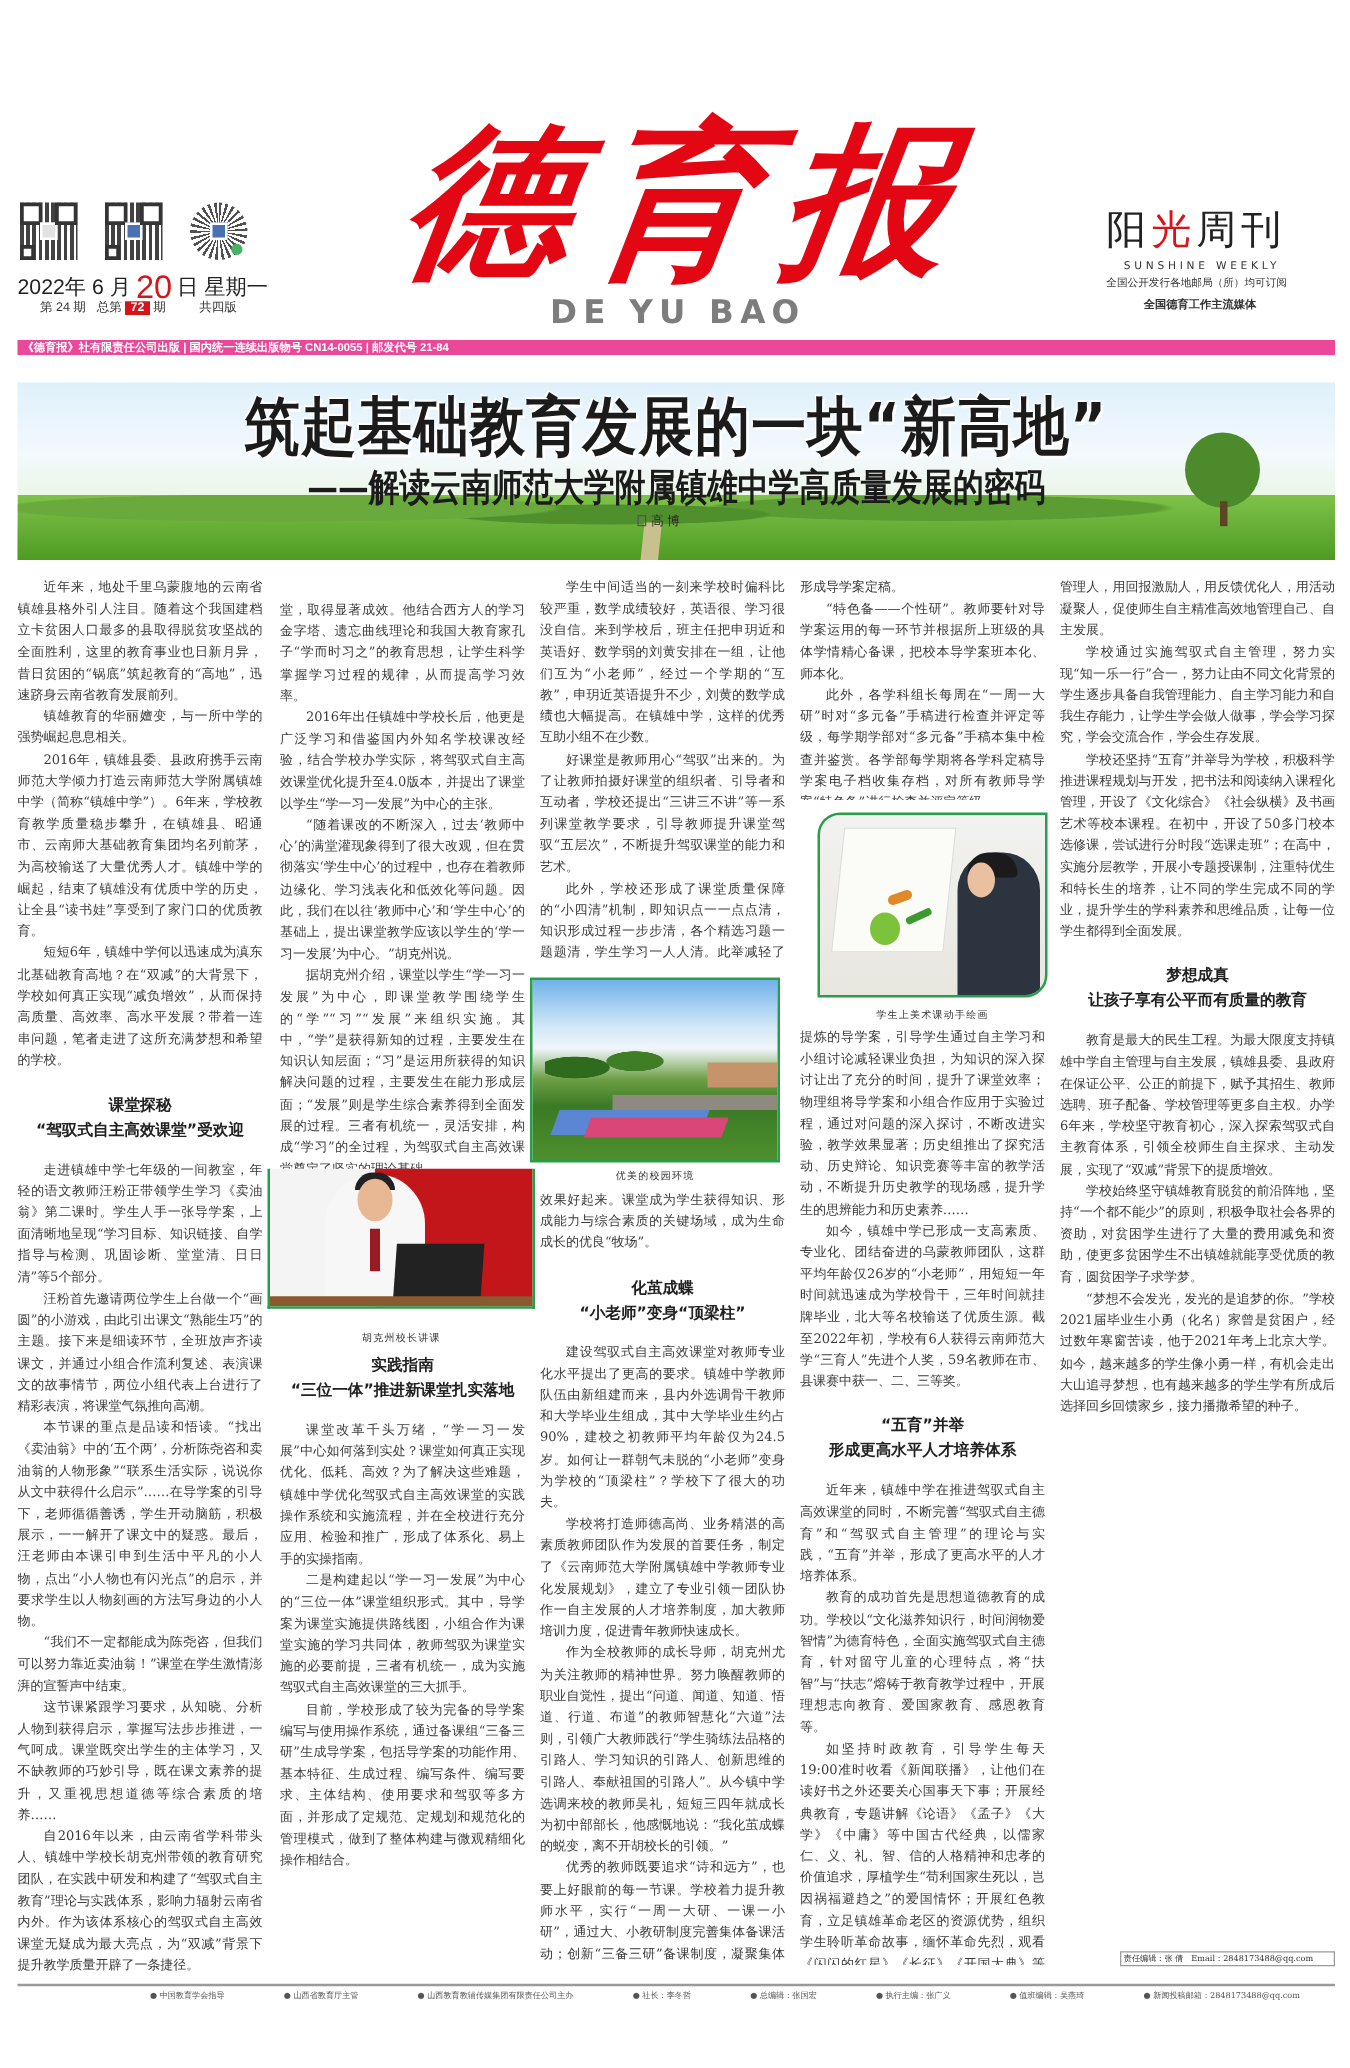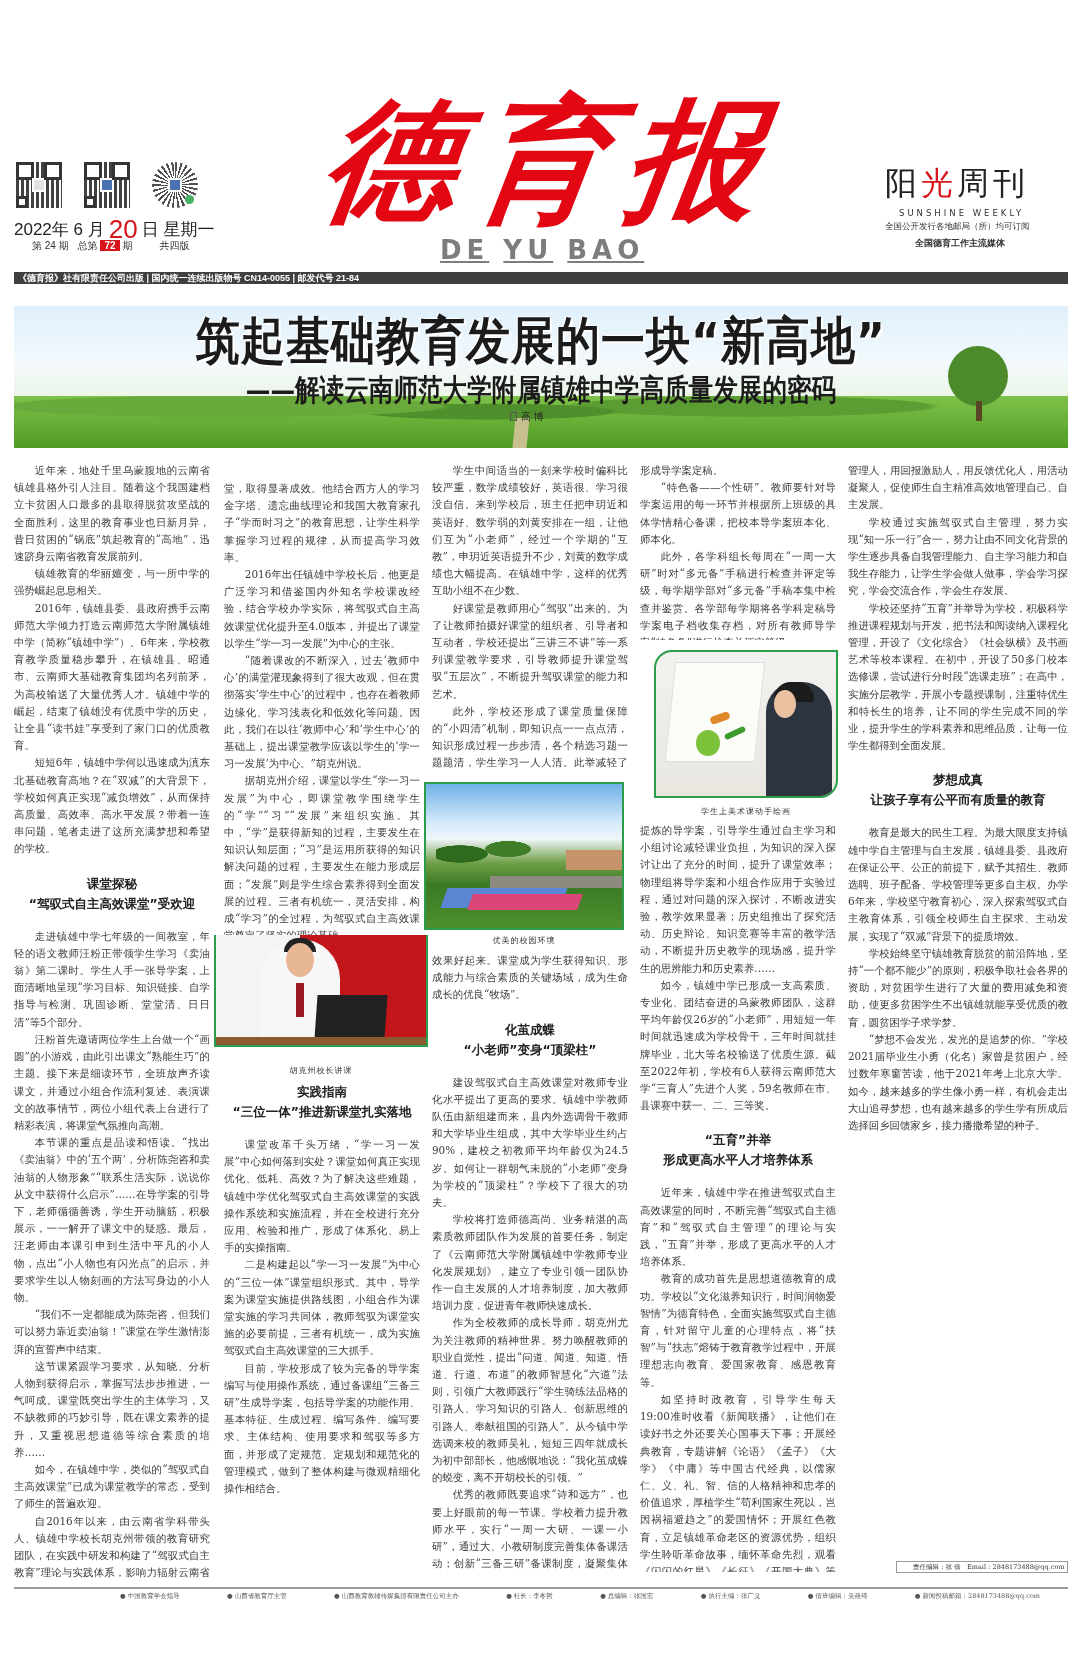--- a/index.html
+++ b/index.html
@@ -23,31 +23,31 @@
   .qr.round .qr-green { position:absolute; right:4px; bottom:4px; width:9px; height:9px; border-radius:50%; background:#2aa54a; }
 
   .date-line { position: absolute; left: 14px; top: 214px; font-family: "Liberation Sans", sans-serif; font-size: 17px; color: #222; white-space: nowrap; }
   .date-line .day { color: #d7141a; font-size: 26px; vertical-align: -3px; margin: 18px 4px; }
   .issue-line { position: absolute; left: 32px; top: 239px; font-family: "Liberation Sans", sans-serif; font-size: 10px; color: #333; white-space: nowrap; }
   .issue-line .issue-num { background: #d7141a; color: #fff; font-weight: bold; padding: 0 4px; margin: 0 3px; }
   .issue-line span { margin-right: 6px; }
 
   .logo-cn { position: absolute; left: 325px; top: 82px; width: 440px; height: 160px; display: flex; justify-content: space-between; align-items: center;
              font-family: "DejaVu Serif", serif; font-size: 132px; font-style: italic; font-weight: bold; color: #e30613; letter-spacing: 6px; transform: skewX(-8deg); }
-  .logo-en { position: absolute; left: 440px; top: 235px; font-family: "DejaVu Sans", sans-serif; font-weight: bold; font-size: 26px; letter-spacing: 5px; color: #7d7d7d; text-decoration: underline; }
+  .logo-en { position: absolute; left: 440px; top: 235px; font-family: "DejaVu Sans", sans-serif; font-weight: bold; font-size: 26px; letter-spacing: 5px; color: #7d7d7d; }
   .logo-en span { margin-right: 14px; }
 
   .weekly { position: absolute; left: 885px; top: 162px; width: 190px; }
   .weekly-cn { font-family: "DejaVu Sans", sans-serif; font-size: 32px; color: #222; letter-spacing: 4px; font-weight: 300; }
   .weekly-cn .hl { color: #d7141a; }
   .weekly-en { font-family: "DejaVu Sans", sans-serif; font-size: 8.5px; letter-spacing: 3px; color: #333; margin-top: 2px; margin-left: 14px; }
   .weekly-sub1 { font-family: "Liberation Sans", sans-serif; font-size: 8.5px; color: #333; margin-top: 3px; }
   .weekly-sub2 { font-family: "Liberation Sans", sans-serif; font-size: 9px; color: #333; margin-top: 4px; margin-left: 30px; font-weight: bold; }
 
-  .red-bar { position: absolute; left: 14px; top: 272px; width: 1054px; height: 12px; background: #404040; color: #fff;
+  .red-bar { position: absolute; left: 14px; top: 272px; width: 1054px; height: 12px; background: #ec4899; color: #fff;
              font-family: "Liberation Sans", sans-serif; font-size: 9px; font-weight: bold; line-height: 12px; padding-left: 4px; white-space: nowrap; }
 
   
   .banner { position: absolute; left: 14px; top: 306px; width: 1054px; height: 142px; overflow: hidden;
             background: linear-gradient(180deg, #dff0fb 0%, #f3f9fd 40%, #eaf5e0 72%, #8fcf4a 84%, #5fae2a 100%); }
   .banner .hills { position: absolute; left: 0; bottom: 0; width: 100%; height: 52px;
             background: radial-gradient(ellipse at 20% 20%, #6aa93b 0 18%, transparent 19%),
                         radial-gradient(ellipse at 45% 30%, #4f8f2c 0 15%, transparent 16%),
                         radial-gradient(ellipse at 70% 20%, #5c9d33 0 17%, transparent 18%),
                         linear-gradient(180deg, #7fc24a 0%, #4f9b22 100%); }
@@ -100,21 +100,21 @@
   .photo-art .bread { position: absolute; left: 54px; top: 62px; width: 20px; height: 8px; border-radius: 4px; background: #e0892b; transform: rotate(-20deg); }
   .photo-art .leaf { position: absolute; left: 68px; top: 78px; width: 22px; height: 6px; border-radius: 4px; background: #3c9a2f; transform: rotate(-25deg); }
   .photo-art .student { position: absolute; left: 110px; top: 30px; width: 66px; height: 116px; background: #2c3440; border-radius: 30px 30px 0 0; }
   .photo-art .student-face { position: absolute; left: 118px; top: 38px; width: 22px; height: 28px; background: #eac1a0; border-radius: 50%; }
   .photo-art .student-hair { position: absolute; left: 118px; top: 30px; width: 40px; height: 20px; background: #1b1b1b; border-radius: 20px 20px 4px 4px; }
   .cap-art { left: 654px; top: 806px; width: 184px; }
 
   .footer-rule { position: absolute; left: 14px; top: 1587px; width: 1054px; height: 2px; background: #9a9a9a; }
   .footer { position: absolute; left: 120px; top: 1592px; width: 920px; display: flex; justify-content: space-between; font-family: "DejaVu Serif", serif; font-size: 6.5px; color: #555; white-space: nowrap; }
   .footer span::before { content: "●"; margin-right: 2px; }
-  .editor-box { position: absolute; left: 896px; top: 1561px; width: 172px; height: 12px; border: 1px solid #999; font-family: "DejaVu Serif", serif; font-size: 6.5px; line-height: 10px; color: #333; padding-left: 16px; white-space: nowrap; }
+  .editor-box { position: absolute; left: 896px; top: 1561px; width: 172px; height: 12px; border: 1px solid #999; font-family: "DejaVu Serif", serif; font-size: 6.5px; line-height: 10px; color: #333; padding-left: 2px; white-space: nowrap; }
 </style>
 </head>
 <body>
 
 <header class="masthead">
   <div class="qr-row">
     <div class="qr">
         <span class="qr-corner"></span>
         <span class="qr-logo" style="background:#ddd"></span>
       </div>
@@ -172,21 +172,20 @@
   <p>短短6年，镇雄中学何以迅速成为滇东北基础教育高地？在“双减”的大背景下，学校如何真正实现“减负增效”，从而保持高质量、高效率、高水平发展？带着一连串问题，笔者走进了这所充满梦想和希望的学校。</p>
   <div class="section-head">
     <div>课堂探秘</div>
     <div>“驾驭式自主高效课堂”受欢迎</div>
   </div>
   <p>走进镇雄中学七年级的一间教室，年轻的语文教师汪粉正带领学生学习《卖油翁》第二课时。学生人手一张导学案，上面清晰地呈现“学习目标、知识链接、自学指导与检测、巩固诊断、堂堂清、日日清”等5个部分。</p>
   <p>汪粉首先邀请两位学生上台做一个“画圆”的小游戏，由此引出课文“熟能生巧”的主题。接下来是细读环节，全班放声齐读课文，并通过小组合作流利复述、表演课文的故事情节，两位小组代表上台进行了精彩表演，将课堂气氛推向高潮。</p>
   <p>本节课的重点是品读和悟读。“找出《卖油翁》中的‘五个两’，分析陈尧咨和卖油翁的人物形象”“联系生活实际，说说你从文中获得什么启示”……在导学案的引导下，老师循循善诱，学生开动脑筋，积极展示，一一解开了课文中的疑惑。最后，汪老师由本课引申到生活中平凡的小人物，点出“小人物也有闪光点”的启示，并要求学生以人物刻画的方法写身边的小人物。</p>
   <p>“我们不一定都能成为陈尧咨，但我们可以努力靠近卖油翁！”课堂在学生激情澎湃的宣誓声中结束。</p>
   <p>这节课紧跟学习要求，从知晓、分析人物到获得启示，掌握写法步步推进，一气呵成。课堂既突出学生的主体学习，又不缺教师的巧妙引导，既在课文素养的提升，又重视思想道德等综合素质的培养……</p>
-  <p>如今，在镇雄中学，类似的“驾驭式自主高效课堂”已成为课堂教学的常态，受到了师生的普遍欢迎。</p>
   <p>自2016年以来，由云南省学科带头人、镇雄中学校长胡克州带领的教育研究团队，在实践中研发和构建了“驾驭式自主教育”理论与实践体系，影响力辐射云南省内外。作为该体系核心的驾驭式自主高效课堂无疑成为最大亮点，为“双减”背景下提升教学质量开辟了一条捷径。</p>
 
 </div>
 
 <div class="col col-2" style="height:470px">
   <p style="text-indent:0">堂，取得显著成效。他结合西方人的学习金字塔、遗忘曲线理论和我国大教育家孔子“学而时习之”的教育思想，让学生科学掌握学习过程的规律，从而提高学习效率。</p>
   <p>2016年出任镇雄中学校长后，他更是广泛学习和借鉴国内外知名学校课改经验，结合学校办学实际，将驾驭式自主高效课堂优化提升至4.0版本，并提出了课堂以学生“学一习一发展”为中心的主张。</p>
   <p>“随着课改的不断深入，过去‘教师中心’的满堂灌现象得到了很大改观，但在贯彻落实‘学生中心’的过程中，也存在着教师边缘化、学习浅表化和低效化等问题。因此，我们在以往‘教师中心’和‘学生中心’的基础上，提出课堂教学应该以学生的‘学一习一发展’为中心。”胡克州说。</p>
   <p>据胡克州介绍，课堂以学生“学一习一发展”为中心，即课堂教学围绕学生的“学”“习”“发展”来组织实施。其中，“学”是获得新知的过程，主要发生在知识认知层面；“习”是运用所获得的知识解决问题的过程，主要发生在能力形成层面；“发展”则是学生综合素养得到全面发展的过程。三者有机统一，灵活安排，构成“学习”的全过程，为驾驭式自主高效课堂奠定了坚实的理论基础。</p>
   <p>围绕“学一习一发展”中心说，胡克州还提出了“需要、理解、促进、发展”八字教学思想，为课堂操作系统和评价标准的建立提供了科学依据；提出的“二次教育”观点，为“学教滚动”课堂结构的构建提供了理论依据……理论创新成为强大的驱动力，为镇雄中学指明了课改的新方向和新趋势。</p>

